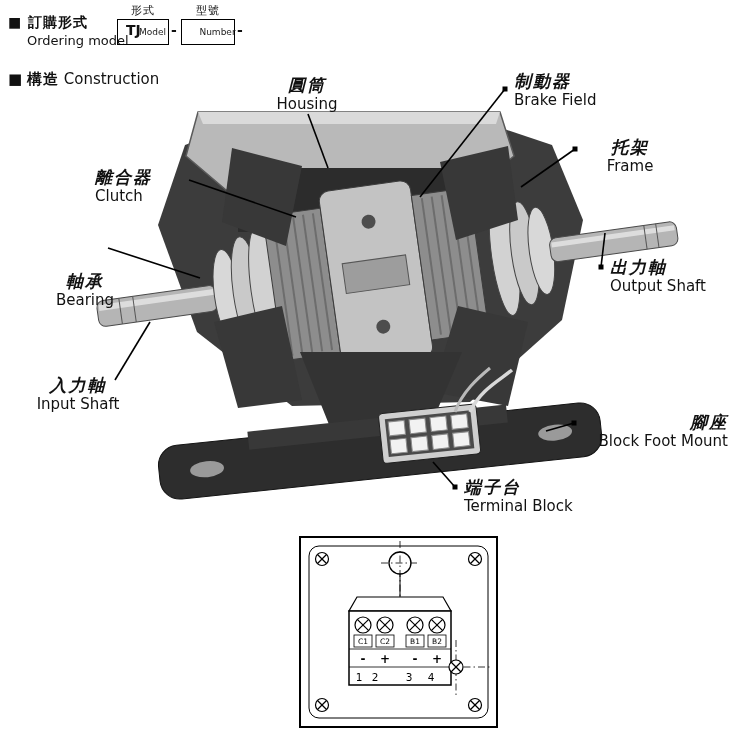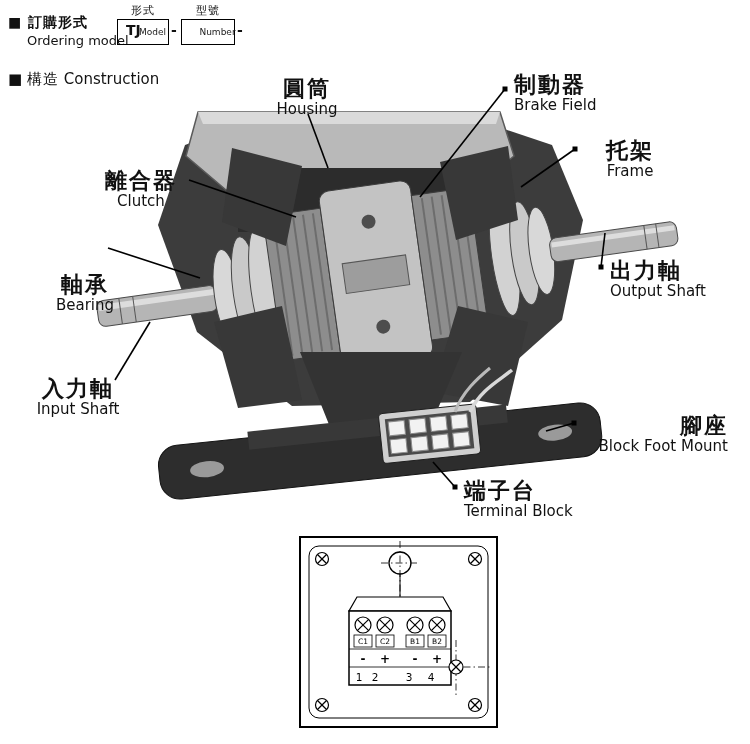--- a/index.html
+++ b/index.html
@@ -12,25 +12,25 @@
   
   .ord-line{font-size:14px;font-weight:bold;letter-spacing:1px;white-space:nowrap;}
   .ord-en{font-size:13px;letter-spacing:0;}
   .ord-code{font-size:14px;font-weight:bold;}
   .model-box{width:50px;height:24px;border:1px solid #000;display:flex;align-items:center;justify-content:center;}
   .model-box span{font-size:9px;color:#222;padding-left:19px;}
   .box-label{font-size:11px;text-align:center;display:block;margin-bottom:1px;letter-spacing:1px;}
   .dash{font-size:14px;font-weight:bold;}
   
   .cons-line{font-size:15px;white-space:nowrap;}
-  .cons-zh{font-weight:normal;letter-spacing:1px;}
+  .cons-zh{font-weight:bold;letter-spacing:1px;}
   .cons-en{font-weight:normal;}
   
   .callout{line-height:1.15;}
-  .c-zh{font-size:22px;font-weight:bold;letter-spacing:2px;}
+  .c-zh{font-size:17px;font-weight:bold;letter-spacing:2px;font-style:italic;}
   .c-en{font-size:15px;letter-spacing:0;}
   svg text{font-family:"DejaVu Sans","Liberation Sans",sans-serif;fill:#000;}
 </style>
 </head>
 <body>
 
 <div class="abs" style="left:8px;top:12px;">
   <span class="ord-line">
     <span>■</span>
     <span>訂購形式</span>
@@ -165,21 +165,21 @@
     <div class="c-en">Housing</div>
   </div>
   <div class="abs callout" style="left:514px;top:2px;width:130px;text-align:left;">
     <div class="c-zh">制動器</div>
     <div class="c-en">Brake Field</div>
   </div>
   <div class="abs callout" style="left:585px;top:68px;width:90px;text-align:center;">
     <div class="c-zh">托架</div>
     <div class="c-en">Frame</div>
   </div>
-  <div class="abs callout" style="left:95px;top:98px;width:92px;text-align:center;">
+  <div class="abs callout" style="left:95px;top:98px;width:92px;text-align:left;">
     <div class="c-zh">離合器</div>
     <div class="c-en">Clutch</div>
   </div>
   <div class="abs callout" style="left:35px;top:166px;width:100px;text-align:center;margin-top:36px;">
     <div class="c-zh">軸承</div>
     <div class="c-en">Bearing</div>
   </div>
   <div class="abs callout" style="left:610px;top:188px;width:120px;text-align:left;">
     <div class="c-zh">出力軸</div>
     <div class="c-en">Output Shaft</div>

